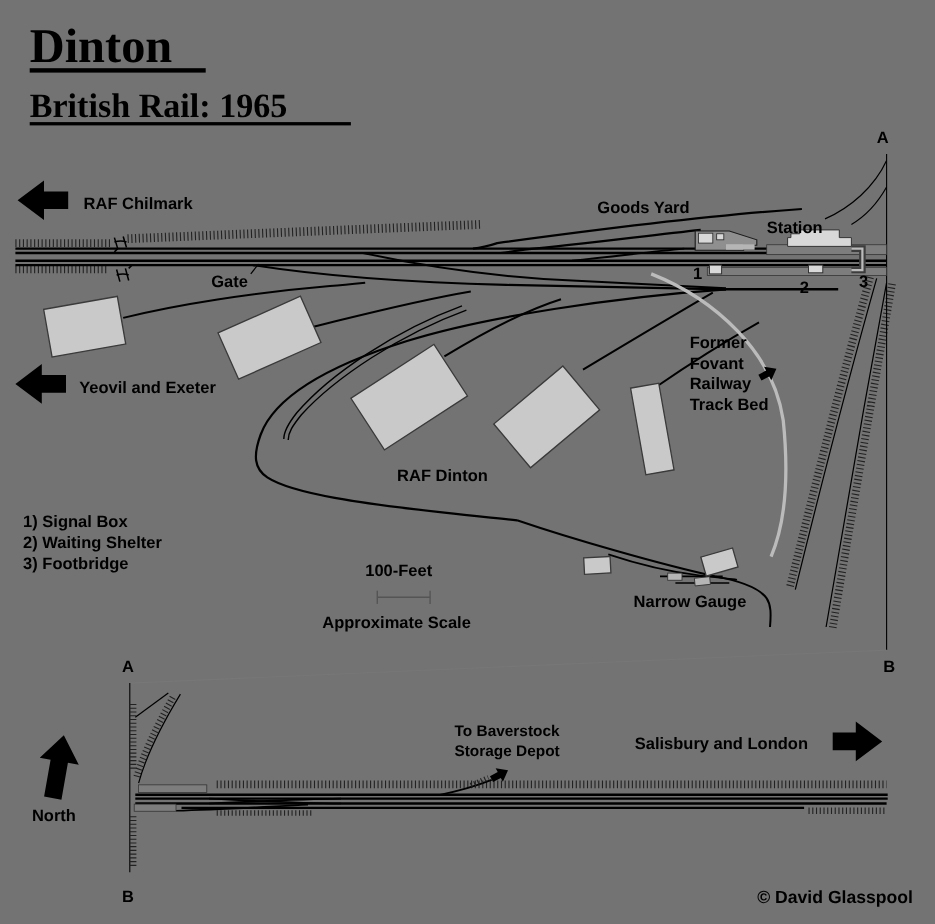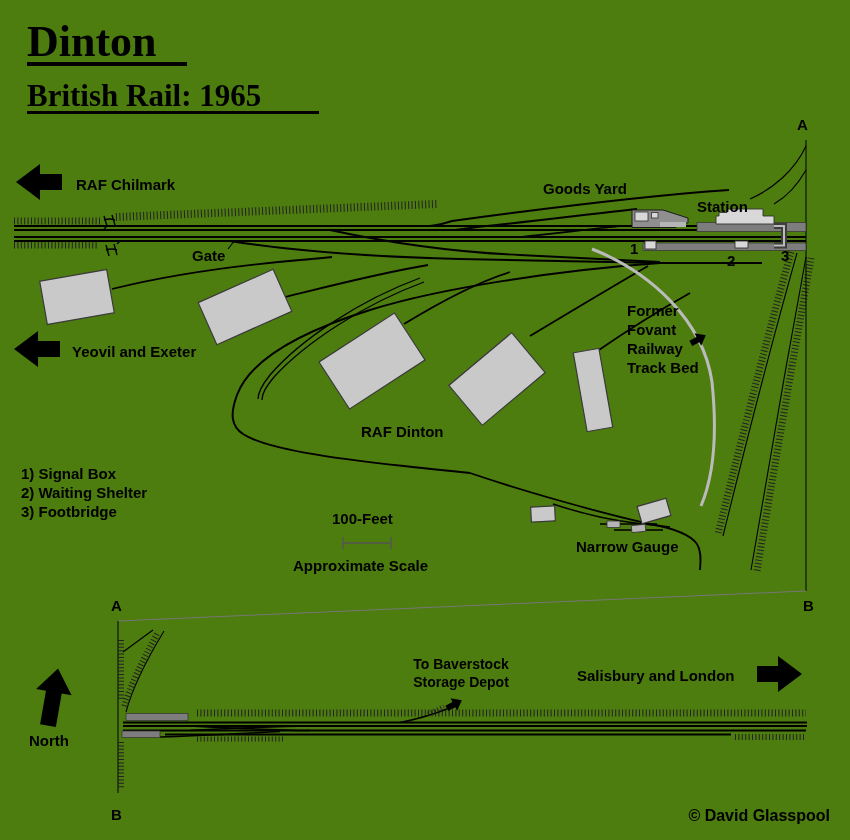--- a/index.html
+++ b/index.html
@@ -1,16 +1,16 @@
 <!DOCTYPE html>
 <html><head>
 <meta charset="utf-8">
 <style>
   html,body{margin:0;padding:0;background:#ffffff;}
-  .stage{position:relative;width:850px;height:840px;background:#4d7c0f;overflow:hidden;}
+  .stage{position:relative;width:850px;height:840px;background:#737373;overflow:hidden;}
   svg{display:block;}
   text{fill:#000;}
   .lbl{font-family:"Liberation Sans",sans-serif;font-weight:bold;font-size:15px;}
   .lbl-sm{font-family:"Liberation Sans",sans-serif;font-weight:bold;font-size:14px;}
   .ttl1{font-family:"Liberation Serif",serif;font-weight:bold;font-size:44px;}
   .ttl2{font-family:"Liberation Serif",serif;font-weight:bold;font-size:31px;}
   .cpy{font-family:"Liberation Sans",sans-serif;font-weight:bold;font-size:16px;}
   .rail{stroke:#000;fill:none;}
   .hatch{stroke:#222;fill:none;stroke-dasharray:1 2.4;}
   .thin{stroke:#000;stroke-width:1.1;fill:none;}

